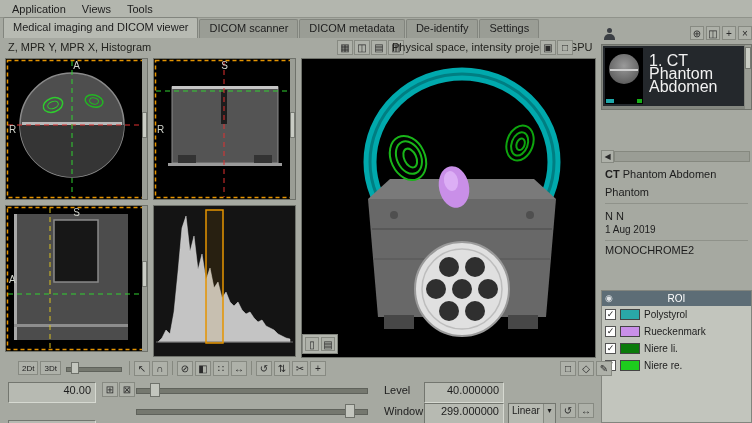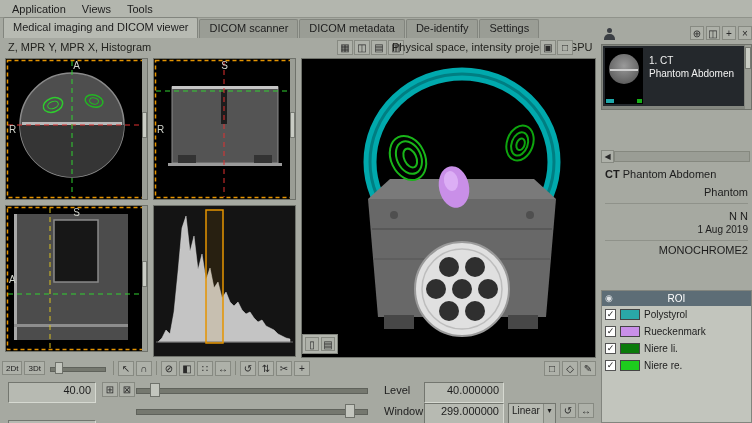--- a/index.html
+++ b/index.html
@@ -47,46 +47,46 @@
 
   .dm-panel{position:absolute;top:20px;left:0;right:0;height:66px;background:#84878f;background:#83867f;
             border:1px solid #6f726b;box-sizing:border-box;}
   .dm-row{position:absolute;left:1px;top:1px;right:7px;height:60px;background:#24282c;display:flex;color:#f2f2f2;}
   .thumb{width:38px;height:56px;background:#000;margin:2px;position:relative;flex:none;}
   .thumb .circle{position:absolute;left:4px;top:6px;width:30px;height:30px;border-radius:50%;
                  background:radial-gradient(circle at 50% 40%, #9a9a9a, #4c4c4c);}
   .thumb .line{position:absolute;left:5px;top:21px;width:28px;height:2px;background:#cfcfcf;}
   .thumb .tag-teal{position:absolute;left:1px;bottom:1px;width:8px;height:4px;background:#1fa7aa;}
   .thumb .tag-green{position:absolute;right:1px;bottom:1px;width:5px;height:4px;background:#18b018;}
-  .dm-text{padding:8px 4px;font-size:10px;line-height:13px;}
+  .dm-text{padding:8px 4px;font-size:16px;line-height:13px;}
   .dm-scroll{position:absolute;right:0;top:0;bottom:0;width:6px;background:#9a9d95;}
   .dm-scroll .handle{position:absolute;left:0;right:0;top:2px;height:22px;background:#c9ccc4;border:1px solid #777a73;box-sizing:border-box;}
 
   .details-scroll{position:absolute;top:126px;left:0;right:0;height:13px;display:flex;align-items:center;}
   .details-scroll .icon-btn{width:13px;height:13px;font-size:8px;}
   .details-scroll .track{flex:1;height:9px;background:#9a9d95;border:1px solid #85887f;margin-right:2px;}
 
   .details{position:absolute;top:142px;left:0;right:0;height:122px;padding:2px 4px;box-sizing:border-box;overflow:hidden;}
   .details .t1{font-size:11px;white-space:nowrap;}
   .details .t1 b{font-weight:bold;}
   .details .series{font-size:10px;color:#2e8b2e;margin-top:2px;white-space:nowrap;}
-  .details .row{margin-top:6px;white-space:nowrap;text-align:right;}
+  .details .row{margin-top:6px;white-space:nowrap;}
   .details hr{border:none;border-top:1px solid #8f928a;margin:5px 0 3px 0;}
 
   .roi{position:absolute;top:266px;left:0;right:0;bottom:0;background:#c2c5bd;border:1px solid #82857e;box-sizing:border-box;}
   .roi-header{height:15px;background:#5d6d76;color:#fff;font-size:10px;line-height:15px;text-align:center;position:relative;}
   .roi-header .eye{position:absolute;left:3px;top:0;font-size:9px;color:#dfe3e6;}
   .roi-row{height:17px;display:flex;align-items:center;gap:4px;padding-left:3px;}
   .chk{width:11px;height:11px;background:#fff;border:1px solid #555;box-sizing:border-box;
        font-size:9px;line-height:9px;text-align:center;color:#222;}
   .swatch{width:20px;height:11px;border:1px solid #444;box-sizing:border-box;flex:none;}
   .roi-label{font-size:10px;color:#1d1d1d;}
 
   
-  .btoolbar{position:absolute;top:358px;left:0;width:600px;height:20px;display:flex;align-items:center;gap:2px;padding-left:2px;box-sizing:border-box;}
+  .btoolbar{position:absolute;top:358px;left:16px;width:600px;height:20px;display:flex;align-items:center;gap:2px;padding-left:2px;box-sizing:border-box;}
   .tog{height:14px;padding:0 3px;background:#aeb1a9;border:1px solid #878a82;font-size:8px;line-height:13px;box-sizing:border-box;}
   .tslider{position:relative;width:56px;height:14px;margin:0 3px;}
   .tslider .groove{position:absolute;left:0;right:0;top:6px;height:3px;background:#75786f;border:1px solid #5f625b;}
   .tslider .handle{position:absolute;left:5px;top:1px;width:8px;height:12px;background:#c3c6be;border:1px solid #6f726b;box-sizing:border-box;}
   .sep{width:1px;height:14px;background:#85887f;margin:0 2px;}
   .right-group{margin-left:auto;display:flex;gap:2px;margin-right:4px;}
 
   
   .ctl-row{position:absolute;left:0;width:600px;height:21px;}
   .row-level{top:380px;} .row-window{top:401px;}

